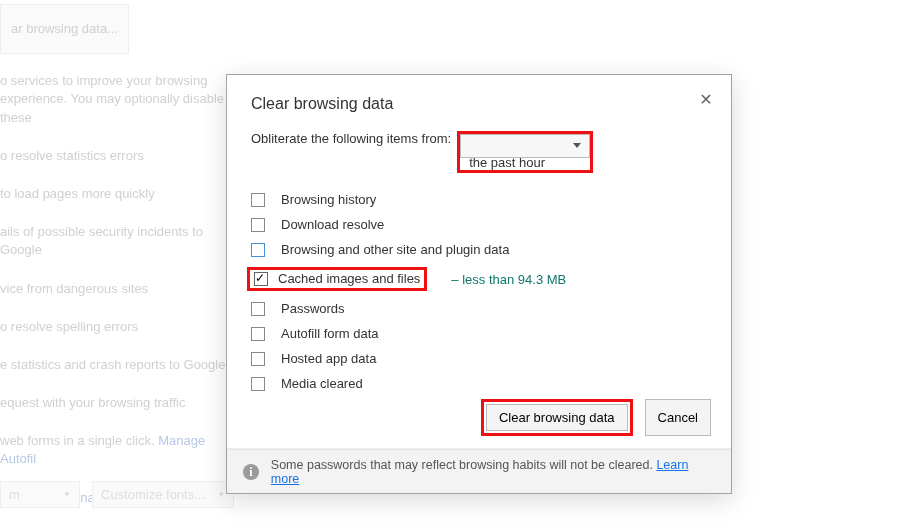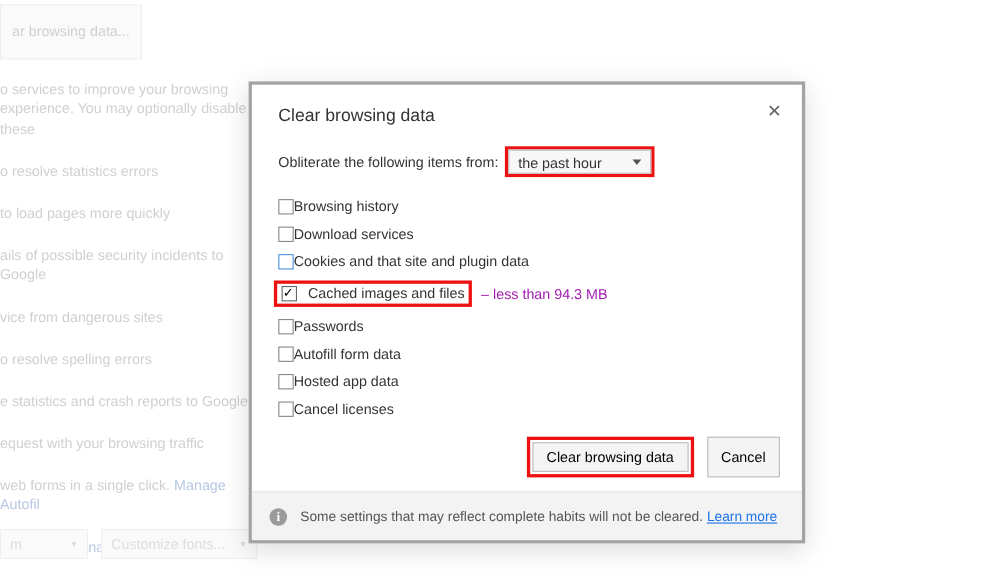--- a/index.html
+++ b/index.html
@@ -54,21 +54,21 @@
     position: absolute;
     top: 0; left: 0; width: 100%; height: 100%;
     background: rgba(255,255,255,0.0);
   }
   .dialog {
     position: absolute;
     left: 226px; top: 74px;
     width: 506px;
     height: 420px;
     background: #fff;
-    border: 3px solid #a3a3a3;
+    border: 1px solid #a3a3a3;
     box-shadow: 0 6px 24px rgba(0,0,0,0.15);
   }
   .dialog-header {
     padding: 20px 24px 12px 24px;
     position: relative;
   }
   .dialog-title {
     font-size: 16px;
     color: #333;
   }
@@ -80,52 +80,51 @@
     font-size: 16px;
     text-align: center;
     line-height: 22px;
     cursor: pointer;
   }
   .dialog-body {
     padding: 6px 24px 0 24px;
   }
   .time-row {
     display: flex;
-    align-items: center;
     gap: 6px;
     margin-bottom: 14px;
   }
   .time-row .label { color: #333; }
   .time-select-wrap {
     border: 3px solid #e11;
     display: inline-block;
   }
   .time-select {
     border: 1px solid #bbb;
     background: #f7f7f7;
-    padding: 4px 28px 2px 8px;
+    padding: 20px 28px 2px 8px;
     font-size: 13px;
     min-width: 130px;
     position: relative;
     display: inline-block;
     height: 22px;
     line-height: 16px;
   }
   .time-select::after {
     content: "";
     position: absolute; right: 8px; top: 8px;
     border-left: 4px solid transparent;
     border-right: 4px solid transparent;
     border-top: 5px solid #555;
   }
   .checklist { margin: 0; padding: 0; list-style: none; }
   .checklist li {
     display: flex;
     align-items: center;
-    gap: 0;
+    gap: 16px;
     padding: 5px 0;
     color: #333;
   }
   .cbox {
     width: 14px; height: 14px;
     border: 1px solid #888;
     background: #fff;
     position: relative;
     flex: 0 0 14px;
   }
@@ -140,21 +139,21 @@
   }
   .item-label { white-space: nowrap; }
   .hl-wrap {
     display: inline-flex;
     align-items: center;
     gap: 10px;
     border: 3px solid #e11;
     padding: 1px 4px 2px 4px;
     margin-left: -4px;
   }
-  .after-text { color: #a21caf; margin-left: 8px; }
+  .after-text { color: #0f766e; margin-left: 8px; }
   .wm {
     position: absolute;
     left: 330px; top: 228px;
     width: 210px; height: 76px;
     pointer-events: none;
     opacity: 0.18;
   }
   .wm .circle {
     position:absolute; left:60px; top:4px;
     width:60px; height:60px; border-radius:50%;
@@ -259,25 +258,25 @@
       </span>
     </div>
 
     <ul class="checklist">
       <li>
         <span class="cbox"></span>
         <span class="item-label">Browsing history</span>
       </li>
       <li>
         <span class="cbox"></span>
-        <span class="item-label">Download services</span>
+        <span class="item-label">Download resolve</span>
       </li>
       <li>
         <span class="cbox blue"></span>
-        <span class="item-label">Cookies and that site and plugin data</span>
+        <span class="item-label">Browsing and other site and plugin data</span>
       </li>
       <li>
         <span class="hl-wrap">
           <span class="cbox checked"></span>
           <span class="item-label">Cached images and files</span>
         </span>
         <span class="after-text">– less than 94.3 MB</span>
       </li>
       <li>
         <span class="cbox"></span>
@@ -286,31 +285,31 @@
       <li>
         <span class="cbox"></span>
         <span class="item-label">Autofill form data</span>
       </li>
       <li>
         <span class="cbox"></span>
         <span class="item-label">Hosted app data</span>
       </li>
       <li>
         <span class="cbox"></span>
-        <span class="item-label">Cancel licenses</span>
+        <span class="item-label">Media cleared</span>
       </li>
     </ul>
   </div>
 
   <div class="dialog-footer">
     <span class="btn-primary-wrap">
       <button class="btn">Clear browsing data</button>
     </span>
     <button class="btn">Cancel</button>
   </div>
 
   <div class="info-row">
     <span class="info-icon">i</span>
     <span>
-      <span>Some settings that may reflect complete habits will not be cleared. </span><span class="learn-link">Learn more</span>
+      <span>Some passwords that may reflect browsing habits will not be cleared. </span><span class="learn-link">Learn more</span>
     </span>
   </div>
 </div>
 
 </body></html>

